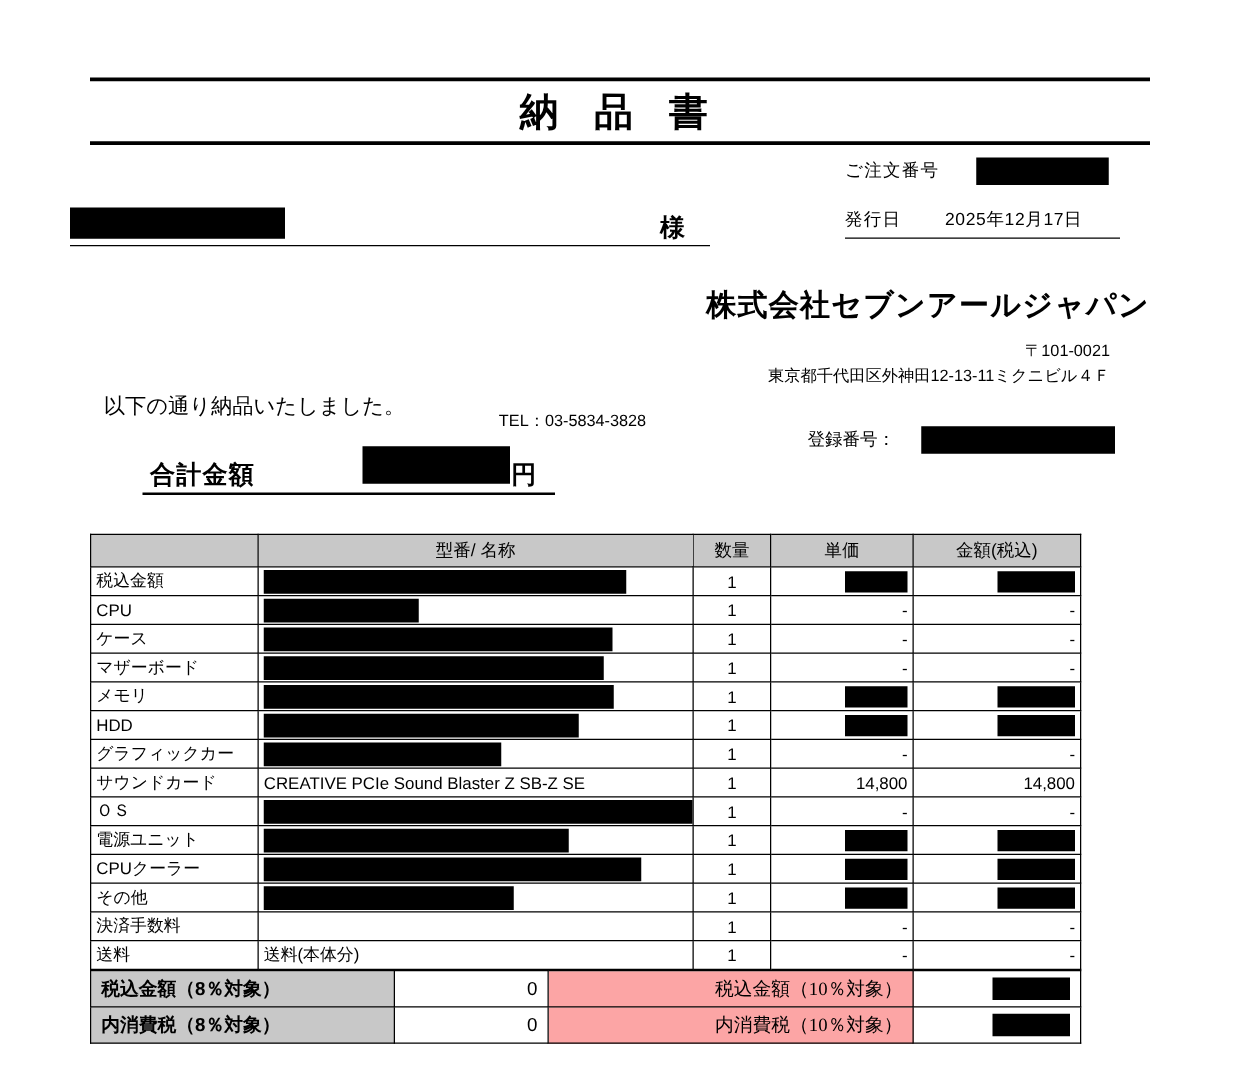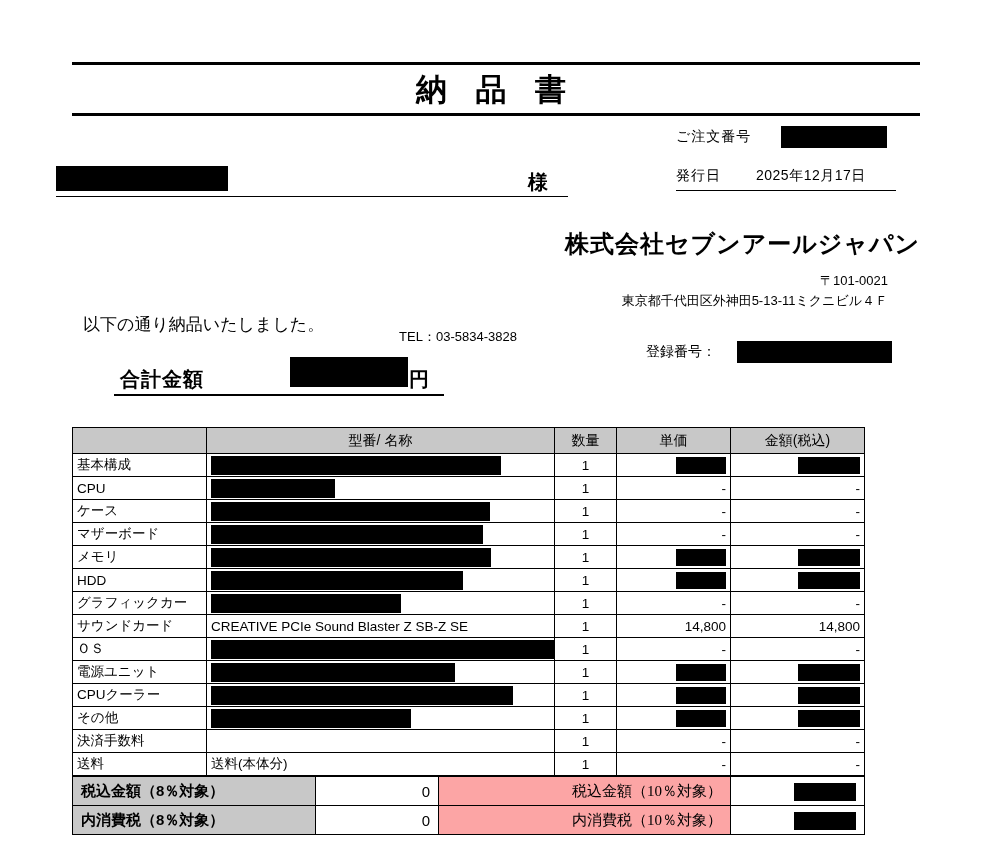--- a/index.html
+++ b/index.html
@@ -299,21 +299,21 @@
   <div class="issue-label">発行日</div>
   <div class="issue-date">2025年12月17日</div>
   <div class="issue-row-rule"></div>
 
   <div class="customer-redact redact"></div>
   <div class="customer-rule"></div>
   <div class="customer-sama">様</div>
 
   <div class="company-name">株式会社セブンアールジャパン</div>
   <div class="company-zip">〒101-0021</div>
-  <div class="company-addr">東京都千代田区外神田5-13-11ミクニビル４Ｆ</div>
+  <div class="company-addr">東京都千代田区外神田12-13-11ミクニビル４Ｆ</div>
   <div class="company-tel">TEL：03-5834-3828</div>
 
   <div class="reg-label">登録番号：</div>
   <div class="reg-redact redact"></div>
 
   <div class="lead">以下の通り納品いたしました。</div>
 
   <div class="total-label">合計金額</div>
   <div class="total-redact redact"></div>
   <div class="total-yen">円</div>
@@ -324,21 +324,21 @@
       <tr>
         <th class="c-label"></th>
         <th class="c-name">型番/ 名称</th>
         <th class="c-qty">数量</th>
         <th class="c-price">単価</th>
         <th class="c-amt">金額(税込)</th>
       </tr>
     </thead>
     <tbody id="items-body">
         <tr>
-          <td class="c-label">基本構成</td>
+          <td class="c-label">税込金額</td>
           <td class="c-name"><span class="cell-redact" style="width: 290px;"></span></td>
           <td class="c-qty">1</td>
           <td class="c-price"><span class="price-redact"></span></td>
           <td class="c-amt"><span class="amt-redact"></span></td>
         </tr>
         <tr>
           <td class="c-label">CPU</td>
           <td class="c-name"><span class="cell-redact" style="width: 124px;"></span></td>
           <td class="c-qty">1</td>
           <td class="c-price">-</td>

